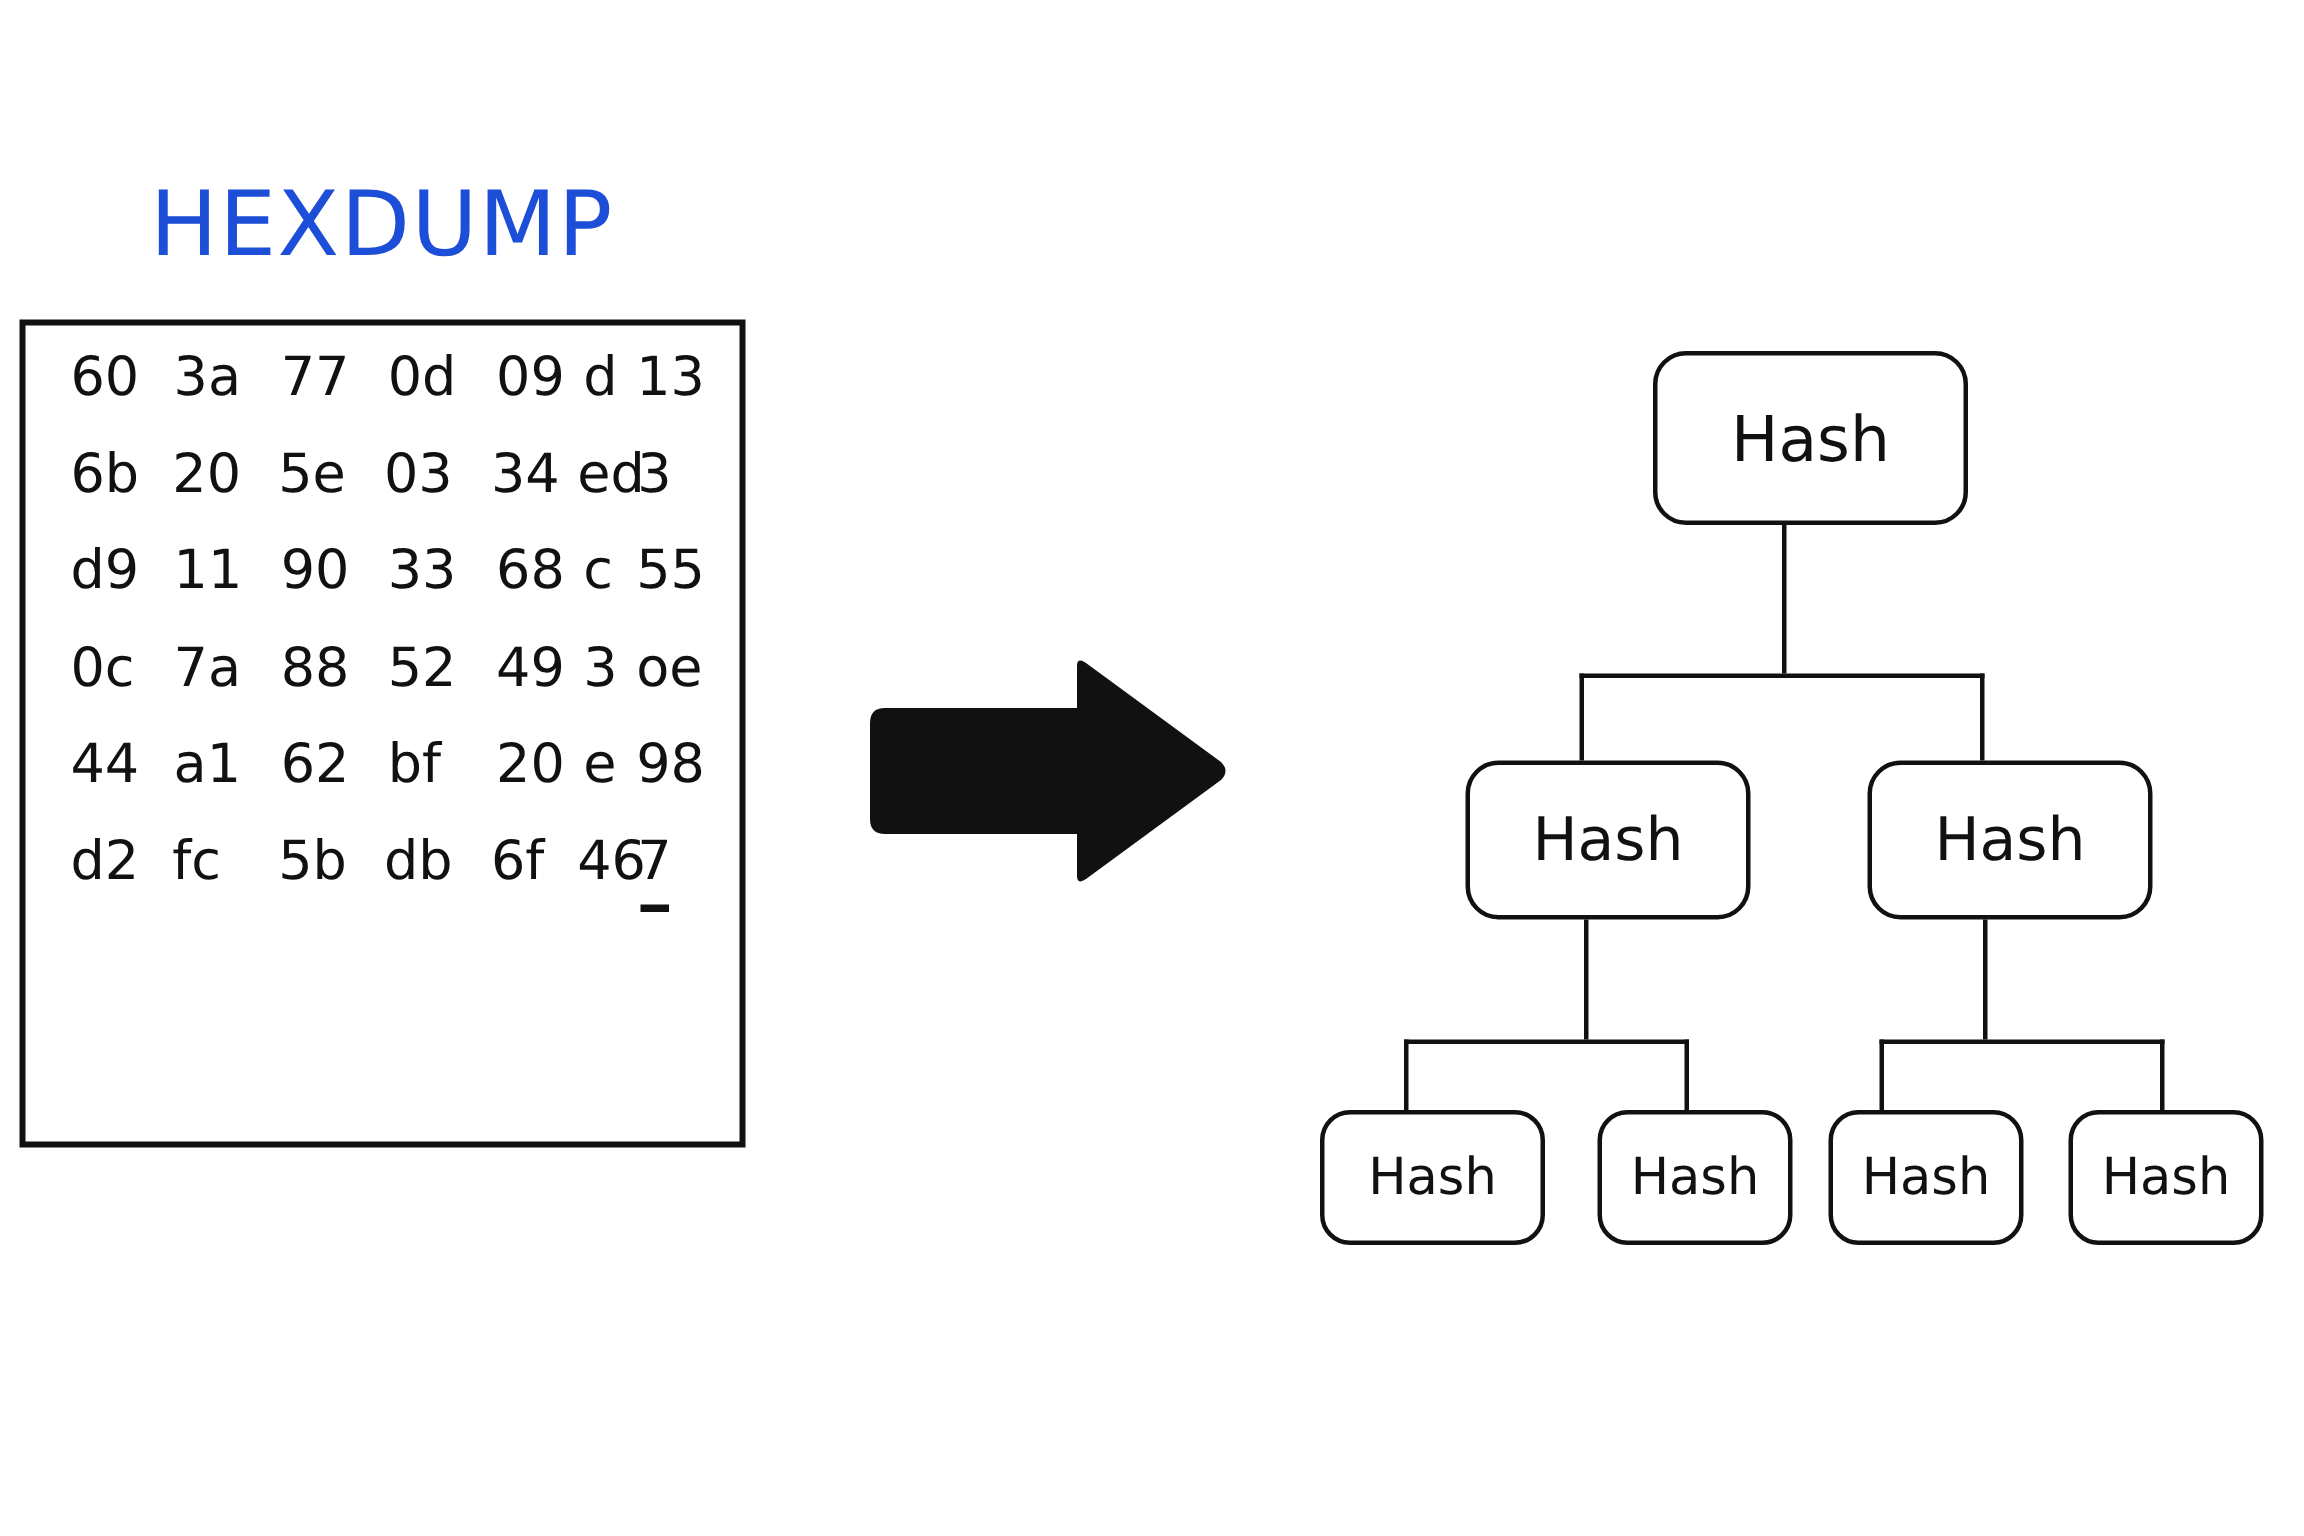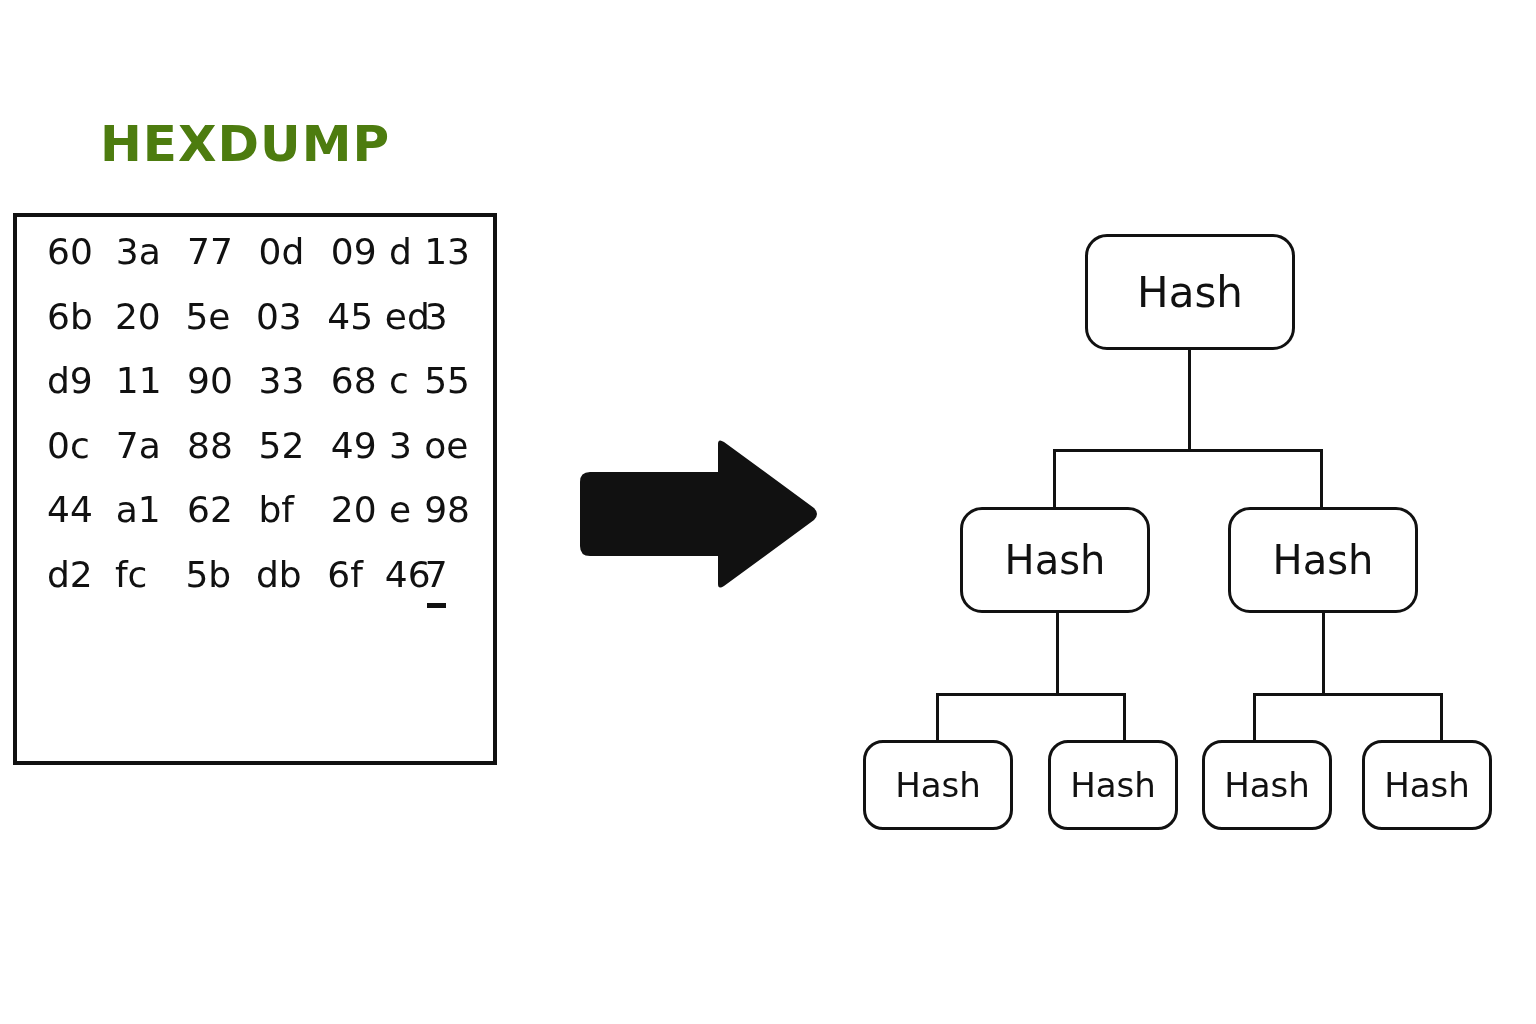--- a/index.html
+++ b/index.html
@@ -14,24 +14,24 @@
     height: 1024px;
     background: #ffffff;
     overflow: hidden;
     font-family: "DejaVu Sans", sans-serif;
   }
 
   
   .panel-title {
     position: absolute;
     font-family: "DejaVu Sans", sans-serif;
-    font-weight: bold;
-    font-size: 50px;
+    font-weight: normal;
+    font-size: 60px;
     letter-spacing: 1px;
-    color: #4d7c0f;
+    color: #1d4ed8;
     white-space: nowrap;
   }
   #hexdump-title {
     left: 100px;
     top: 115px;
   }
   #merkle-title {
     left: 985px;
     top: 115px;
   }
@@ -107,20 +107,21 @@
     position: absolute;
     box-sizing: border-box;
     border: 3px solid #111111;
     background: #ffffff;
     display: flex;
     align-items: center;
     justify-content: center;
     font-family: "DejaVu Sans", sans-serif;
     color: #111111;
     z-index: 2;
+    margin-left: 17px;
   }
   .node.level-root {
     border-radius: 22px;
     font-size: 42px;
   }
   .node.level-mid {
     border-radius: 22px;
     font-size: 40px;
   }
   .node.level-leaf {
@@ -152,21 +153,21 @@
           <span class="hex-cell c3">0d</span>
           <span class="hex-cell c4">09</span>
           <span class="hex-cell c5">d</span>
           <span class="hex-cell c6">13</span>
         </div>
         <div class="hex-row">
           <span class="hex-cell c0">6b</span>
           <span class="hex-cell c1">20</span>
           <span class="hex-cell c2">5e</span>
           <span class="hex-cell c3">03</span>
-          <span class="hex-cell c4">45</span>
+          <span class="hex-cell c4">34</span>
           <span class="hex-cell c5">ed</span>
           <span class="hex-cell c6">3</span>
         </div>
         <div class="hex-row">
           <span class="hex-cell c0">d9</span>
           <span class="hex-cell c1">11</span>
           <span class="hex-cell c2">90</span>
           <span class="hex-cell c3">33</span>
           <span class="hex-cell c4">68</span>
           <span class="hex-cell c5">c</span>

